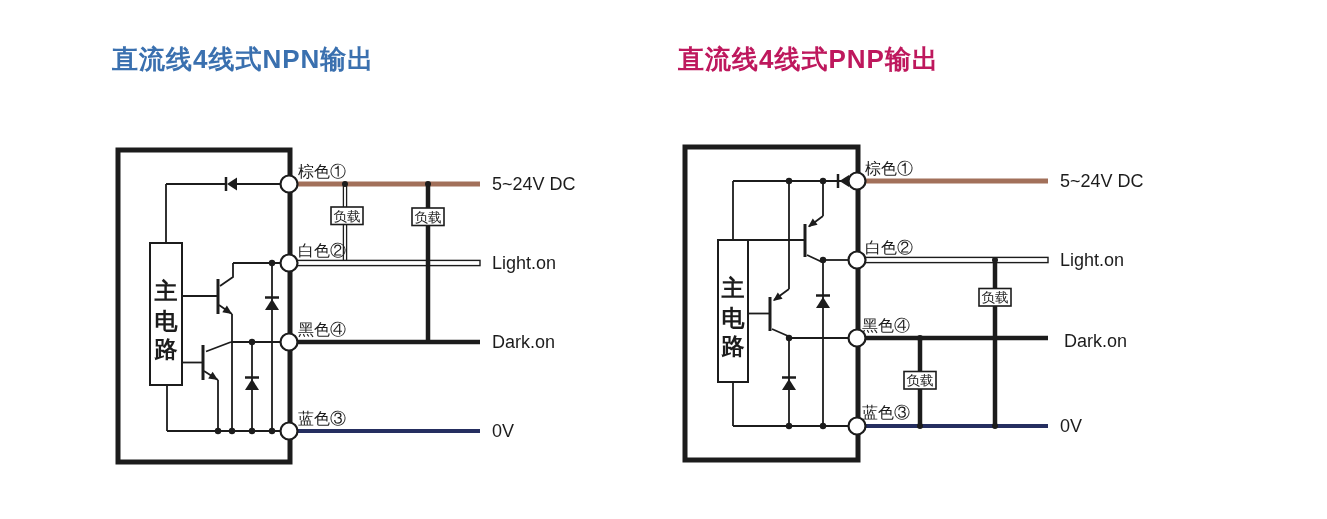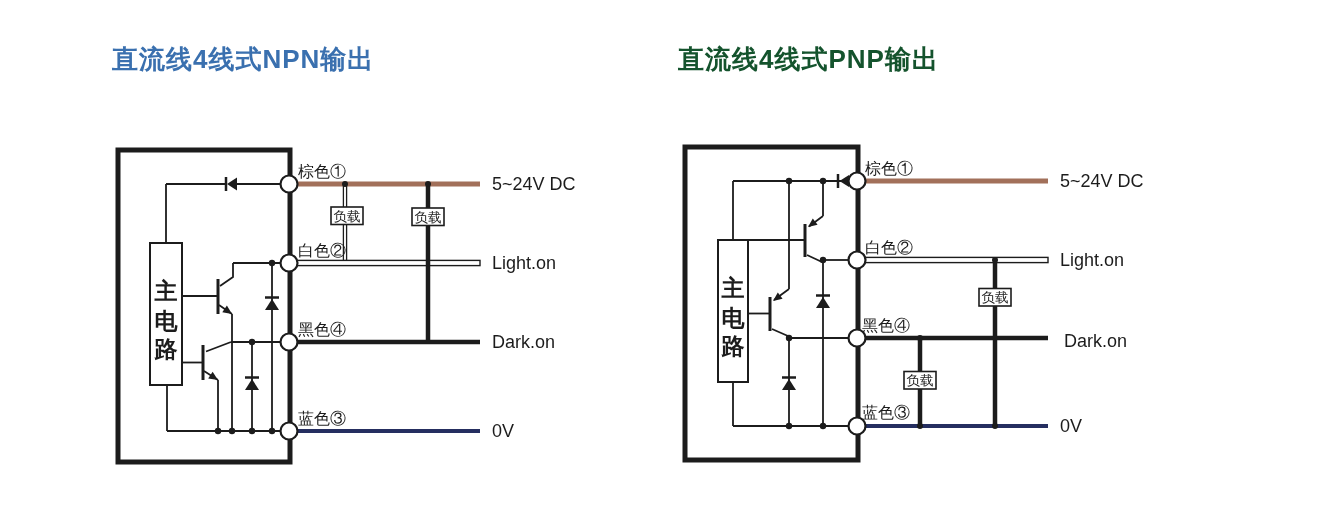--- a/index.html
+++ b/index.html
@@ -29,21 +29,21 @@
   svg .slabel{font-size:18px;}
   svg .loadlabel{font-size:13.5px;text-anchor:middle;}
   svg .mclabel{font-size:23px;font-weight:700;text-anchor:middle;}
 </style>
 </head>
 <body>
 
 <div class="stage">
 
   <div class="title left" style="color: rgb(58, 112, 175);">直流线4线式NPN输出</div>
-  <div class="title right" style="color: #14532d;">直流线4线式PNP输出</div>
+  <div class="title right" style="color: #be185d;">直流线4线式PNP输出</div>
 
   <svg style="left:0" width="600" height="519" viewBox="0 0 600 519">
 
     <g>
       <rect class="outer" x="118" y="150" width="172" height="312"></rect>
       <rect class="mainbox" x="150" y="243" width="32" height="142"></rect>
       <g>
         <text class="mclabel" x="166" y="299">主</text>
         <text class="mclabel" x="166" y="329">电</text>
         <text class="mclabel" x="166" y="357">路</text>

